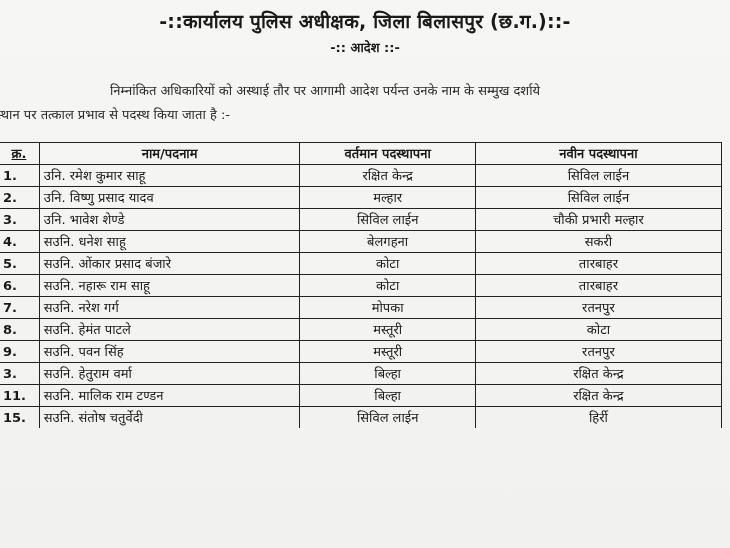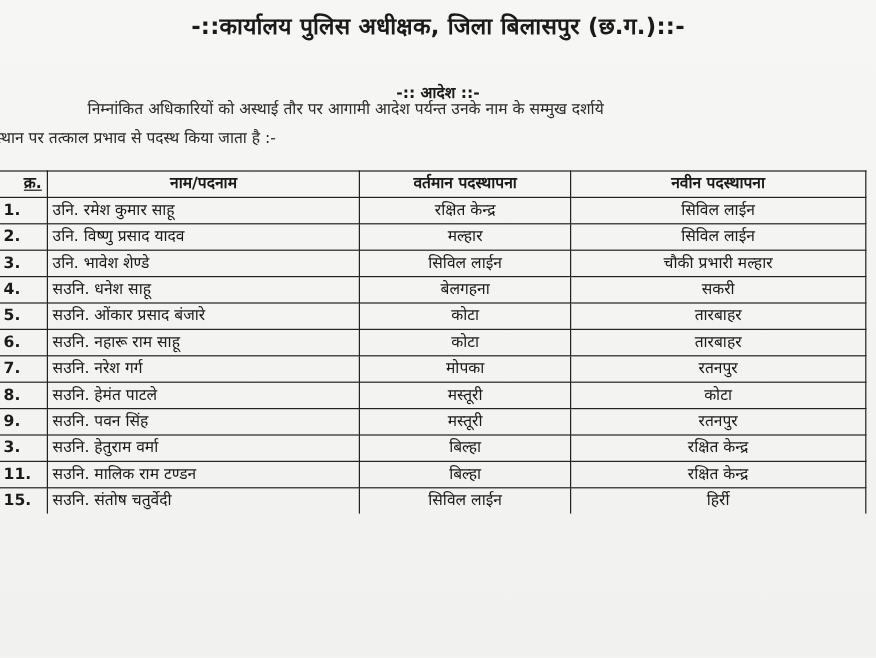--- a/index.html
+++ b/index.html
@@ -23,36 +23,36 @@
     top: 8px;
     left: 0;
     width: 730px;
     text-align: center;
     font-size: 19px;
     font-weight: bold;
     letter-spacing: 0.2px;
   }
   .subtitle {
     position: absolute;
-    top: 68px;
+    top: 38px;
     left: 0;
     width: 730px;
     text-align: center;
     font-size: 13px;
     font-weight: bold;
   }
   .para {
     position: absolute;
     left: 0;
     width: 730px;
     font-size: 13px;
     white-space: nowrap;
     color: #2a2a2a;
   }
-  .para.l1 { top: 81px; padding-left: 73px; box-sizing: border-box; }
+  .para.l1 { top: 81px; padding-left: 110px; box-sizing: border-box; }
   .para.l2 { top: 105px; left: -4px; }
 
   table.order {
     position: absolute;
     top: 142px;
     left: -2px;
     width: 724px;
     border-collapse: collapse;
     font-size: 13px;
   }
@@ -62,21 +62,21 @@
     padding: 0 4px;
     line-height: 21px;
     white-space: nowrap;
     overflow: hidden;
   }
   table.order th {
     font-weight: bold;
     text-align: center;
     font-size: 13px;
   }
-  table.order th.col-sn { text-align: right; text-decoration: underline; }
+  table.order th.col-sn { text-align: center; text-decoration: underline; }
   .col-sn { width: 32px; text-align: left; font-weight: bold; }
   .col-name { width: 254px; text-align: left; }
   .col-cur { width: 168px; text-align: center; }
   .col-new { width: 240px; text-align: center; }
   table.order tr:last-child td { border-bottom: none; margin-left: 20px; }
 </style>
 </head>
 <body>
 
 <div class="page">

